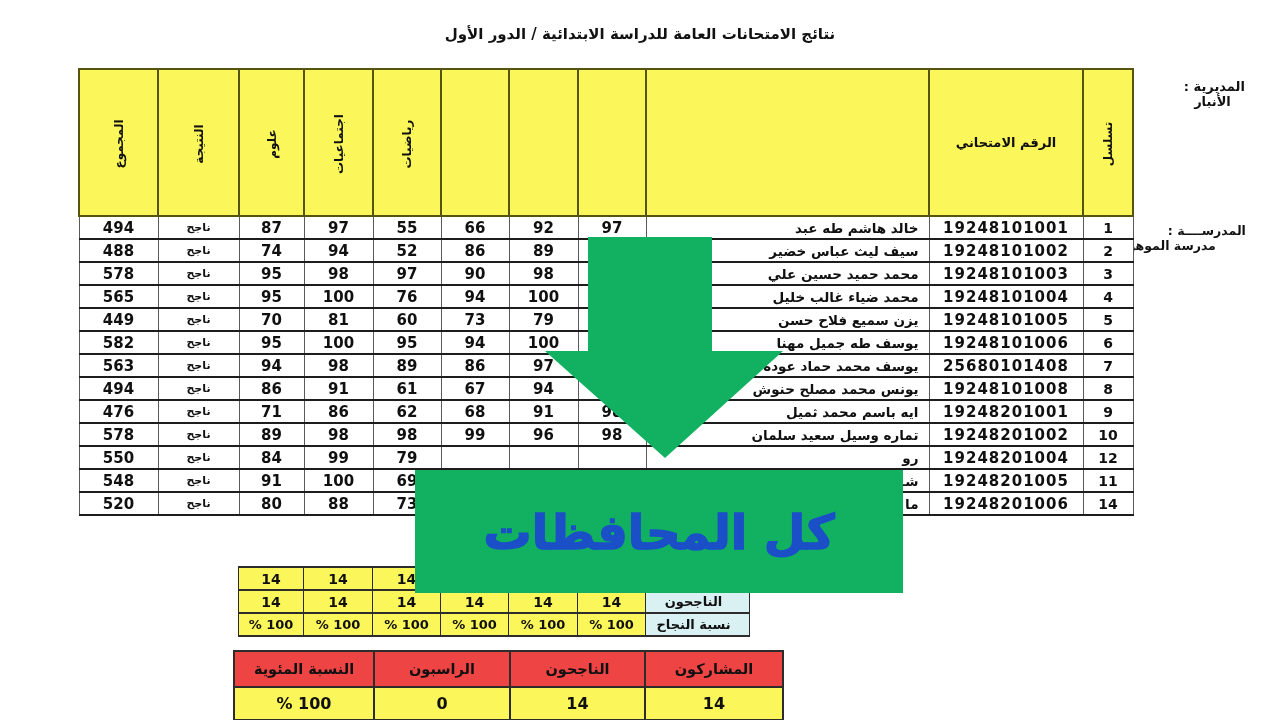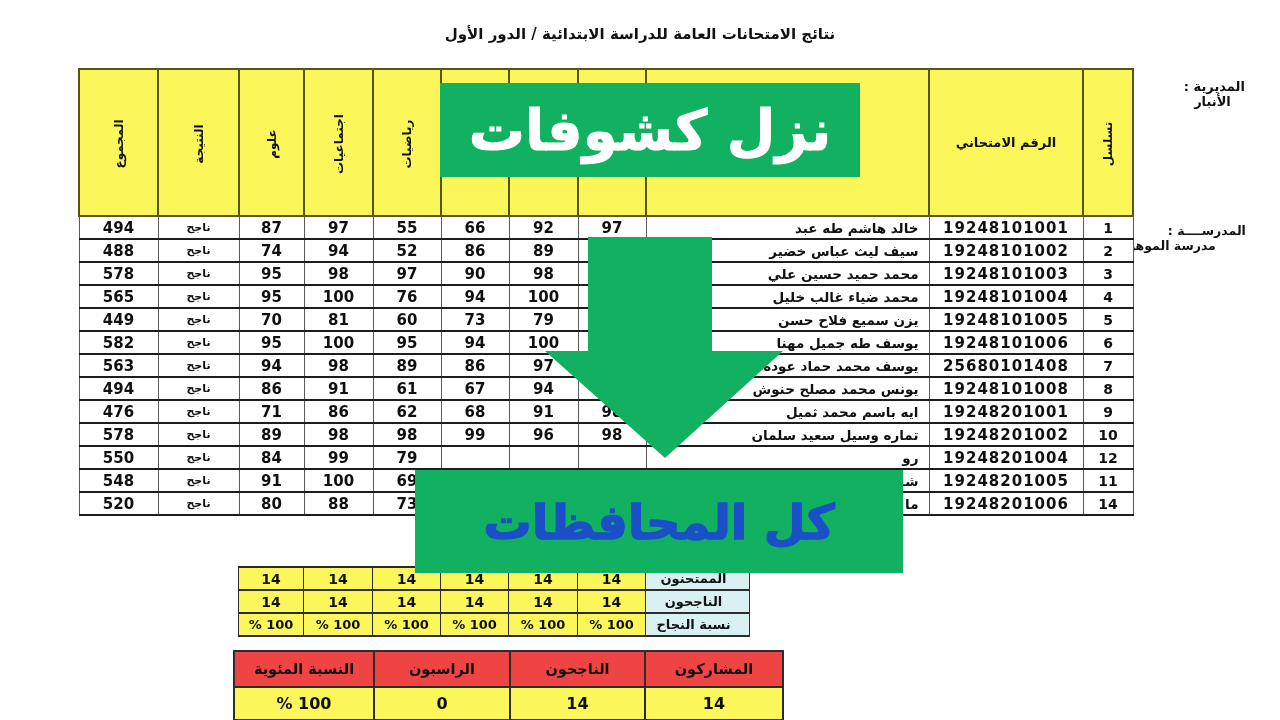--- a/index.html
+++ b/index.html
@@ -42,21 +42,21 @@
   
   .sum2{left:233px;top:650px;width:549px;}
   .sum2 th{background:#ef4444;border:2px solid #2c2c2c;height:34px;text-align:center;
     vertical-align:middle;font-size:14.5px;direction:rtl;}
   .sum2 td{background:#fbf75a;border:2px solid #2c2c2c;height:31px;text-align:center;
     vertical-align:middle;font-size:16px;}
   
   .banner{position:absolute;display:flex;align-items:center;justify-content:center;z-index:6;}
   .banner1{left:440px;top:83px;width:420px;height:94px;background:#12b161;
     color:#ffffff;font-size:56px;font-weight:bold;direction:rtl;-webkit-text-stroke:1px #ffffff;}
-  .banner2{left:415px;top:470px;width:488px;height:103px;background:#12b161;
+  .banner2{left:415px;top:470px;width:488px;height:123px;background:#12b161;
     color:#1a4fc8;font-size:48px;font-weight:bold;direction:rtl;letter-spacing:1px;
     -webkit-text-stroke:1.5px #1a4fc8;}
   .arrow-svg{position:absolute;left:0;top:0;z-index:5;pointer-events:none;}
 </style>
 </head>
 <body>
 
 <div class="sheet">
 
   <div class="top-center">
@@ -340,17 +340,16 @@
           <td>14</td>
           <td>14</td>
         </tr>
       </tbody>
   </table>
 
   <svg class="arrow-svg" width="1280" height="720">
     <polygon points="588,237 712,237 712,351 783,351 665,458 545,351 588,351" fill="#12b161"></polygon>
   </svg>
 
-  <div class="banner banner1">نزل كشوفات</div>
 
   <div class="banner banner2">كل المحافظات</div>
 
 </div>
 
 </body></html>

